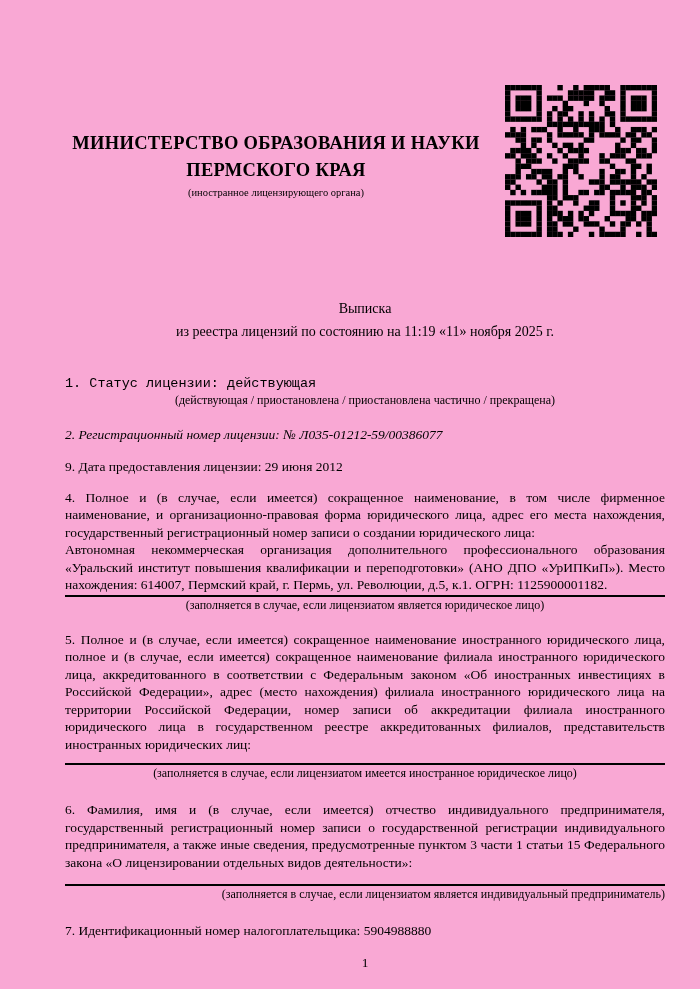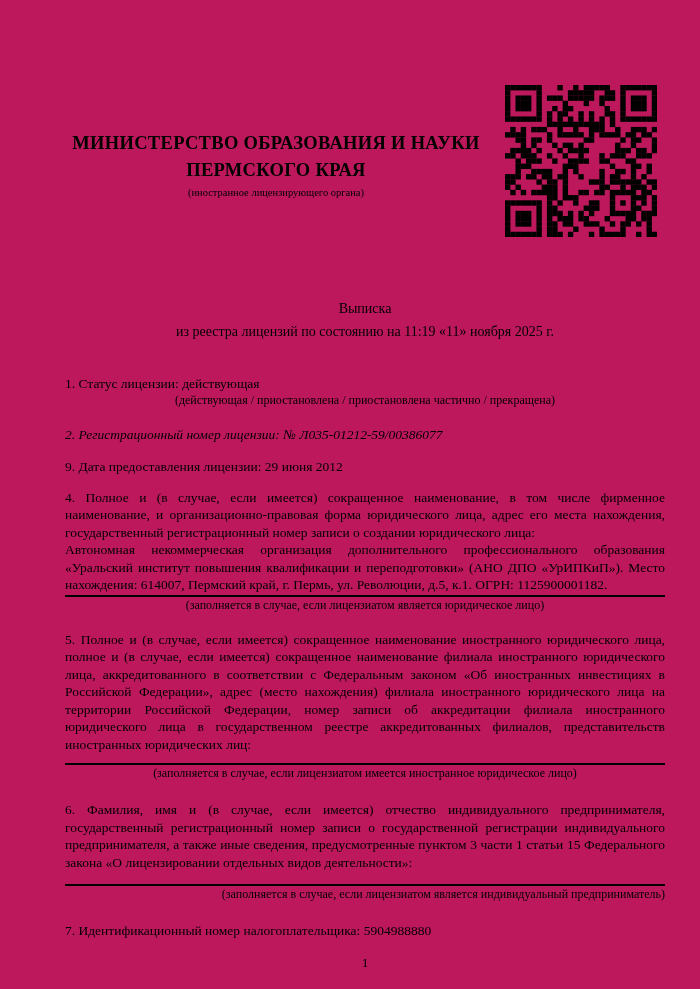--- a/index.html
+++ b/index.html
@@ -1,19 +1,19 @@
 <!DOCTYPE html>
 <html><head>
 <meta charset="utf-8">
 <style>
   html,body{margin:0;padding:0;background:#ffffff;}
   .page{
     position:relative;
     width:700px;height:989px;
-    background:#be185d;
+    background:#f9a8d4;
     color:#000;
     font-family:"Liberation Serif","DejaVu Serif",serif;
     overflow:hidden;
   }
   .qr{
     position:absolute;left:505px;top:85px;width:152px;height:152px;
   }
   .issuer{
     position:absolute;left:65px;top:130px;width:422px;
     text-align:center;
@@ -25,21 +25,21 @@
     font-size:10.5px;line-height:13px;margin-top:3px;
   }
   .main{
     position:absolute;left:65px;top:298px;width:600px;
     font-size:13.5px;line-height:17.5px;
   }
   .doc-title{text-align:center;font-size:14px;line-height:22.5px;}
   .small-caption{font-size:12px;line-height:13px;text-align:center;}
   .para{text-align:justify;}
   .rule{border-top:2px solid #000;height:0;}
-  .item1{margin-top:32px;}
+  .item1{margin-top:32px;font-family:Liberation Mono, monospace;}
   .cap1{margin-top:1px;}
   .item2{margin-top:19px;font-style:italic;}
   .item3{margin-top:15px;}
   .p4label{margin-top:13px;}
   .rule4{margin-top:1px;}
   .cap4{margin-top:2px;}
   .p5{margin-top:19px;}
   .rule5{margin-top:10px;}
   .cap5{margin-top:2px;}
   .p6{margin-top:21px;}

